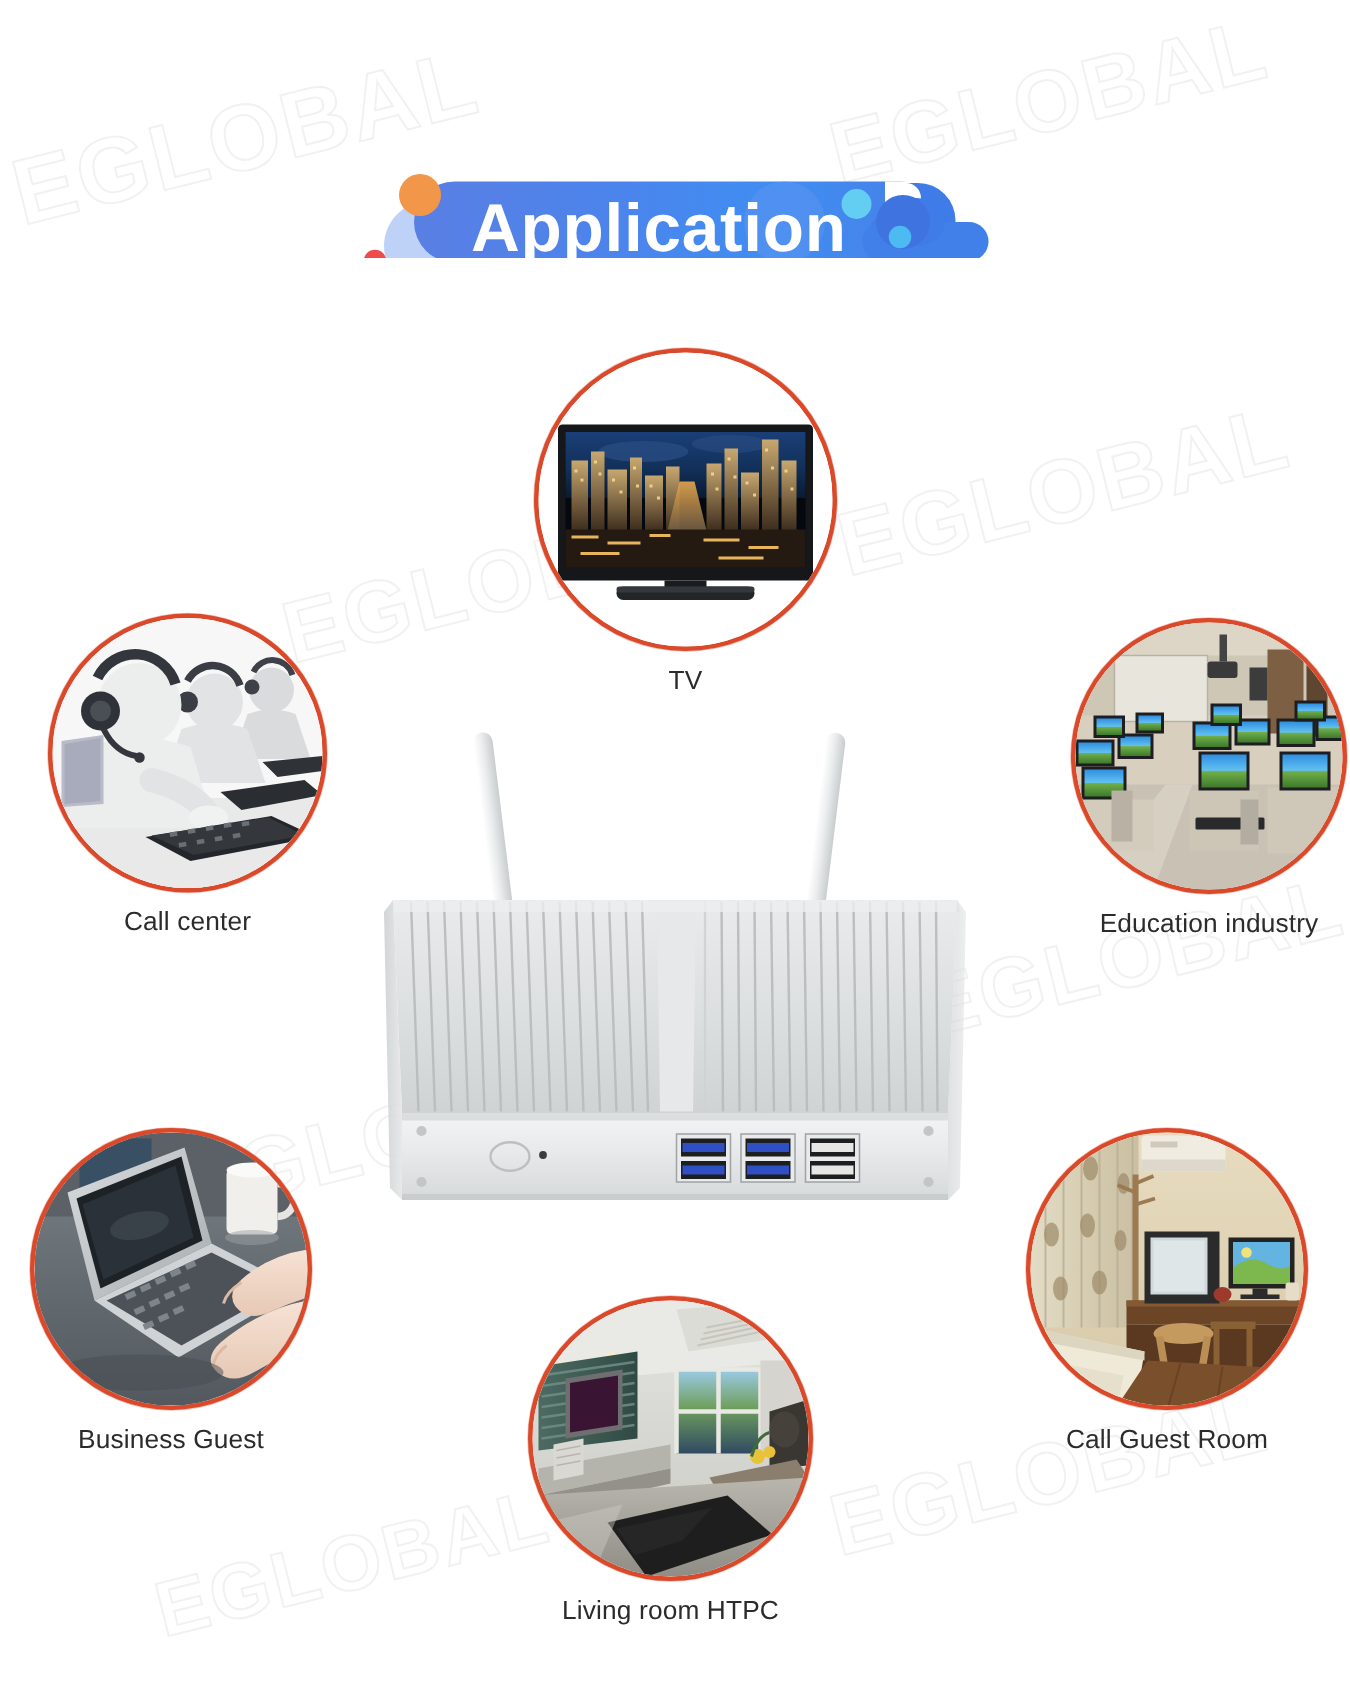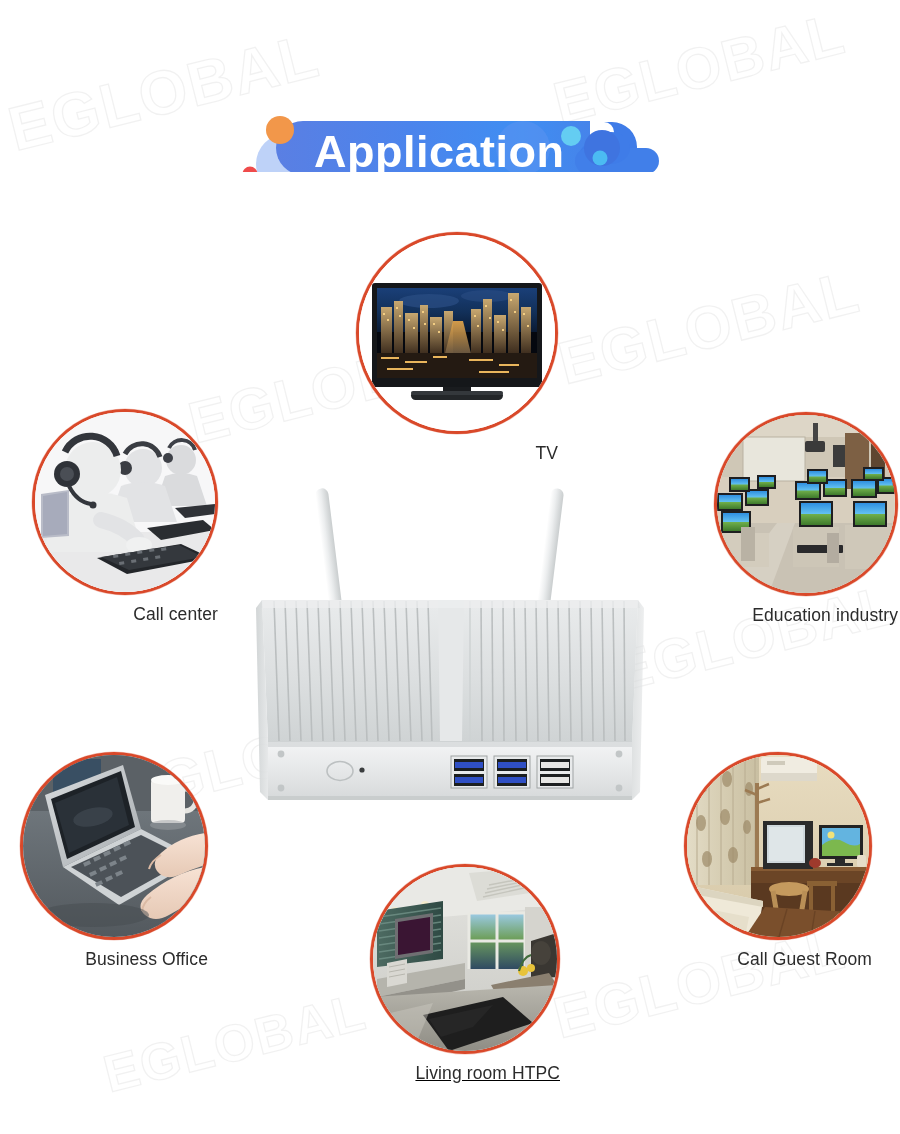--- a/index.html
+++ b/index.html
@@ -38,21 +38,21 @@
     position: relative;
     border-radius: 50%;
     overflow: hidden;
     border: 3px solid #d9492a;
     background: #fff;
     box-shadow: 0 0 0 0.5px rgba(217,73,42,.35);
   }
   .circ > .art { position: absolute; inset: 0; }
   .caption {
     margin-top: 9px;
-    text-align: right;
+    text-align: center;
     font-size: 17.5px;
     color: #2b2b2b;
     letter-spacing: .1px;
     line-height: 1.2;
     white-space: nowrap;
   }
 </style>
 </head>
 <body>
 
@@ -538,24 +538,24 @@
 
           <g>
             <path d="M182,112 q-32,6 -58,28 q-12,11 -2,20 q10,8 24,0 q22,-13 44,-18 z" fill="url(#skin)"></path>
             <path d="M128,142 q-8,6 -9,14" stroke="#dbbaa4" stroke-width="2" fill="none"></path>
           </g>
 
           <ellipse cx="70" cy="160" rx="56" ry="12" fill="#454b50" opacity=".5"></ellipse>
         </svg>
       </div>
     </div>
-    <div class="caption">Business Office</div>
-  </div>
-
-  <div class="node" style="left:370px; top:864px;text-decoration:underline;">
+    <div class="caption">Business Guest</div>
+  </div>
+
+  <div class="node" style="left:352px; top:864px;">
     <div class="circ" style="width:190px;height:190px;">
       <div class="art">
         <svg width="184" height="184" viewBox="0 0 184 184">
           <defs>
             <linearGradient id="wallg" x1="0" y1="0" x2="0" y2="1">
               <stop offset="0%" stop-color="#e4e4e0"></stop>
               <stop offset="100%" stop-color="#c9c9c4"></stop>
             </linearGradient>
             <linearGradient id="floorg" x1="0" y1="0" x2="0" y2="1">
               <stop offset="0%" stop-color="#b8b6ad"></stop>

